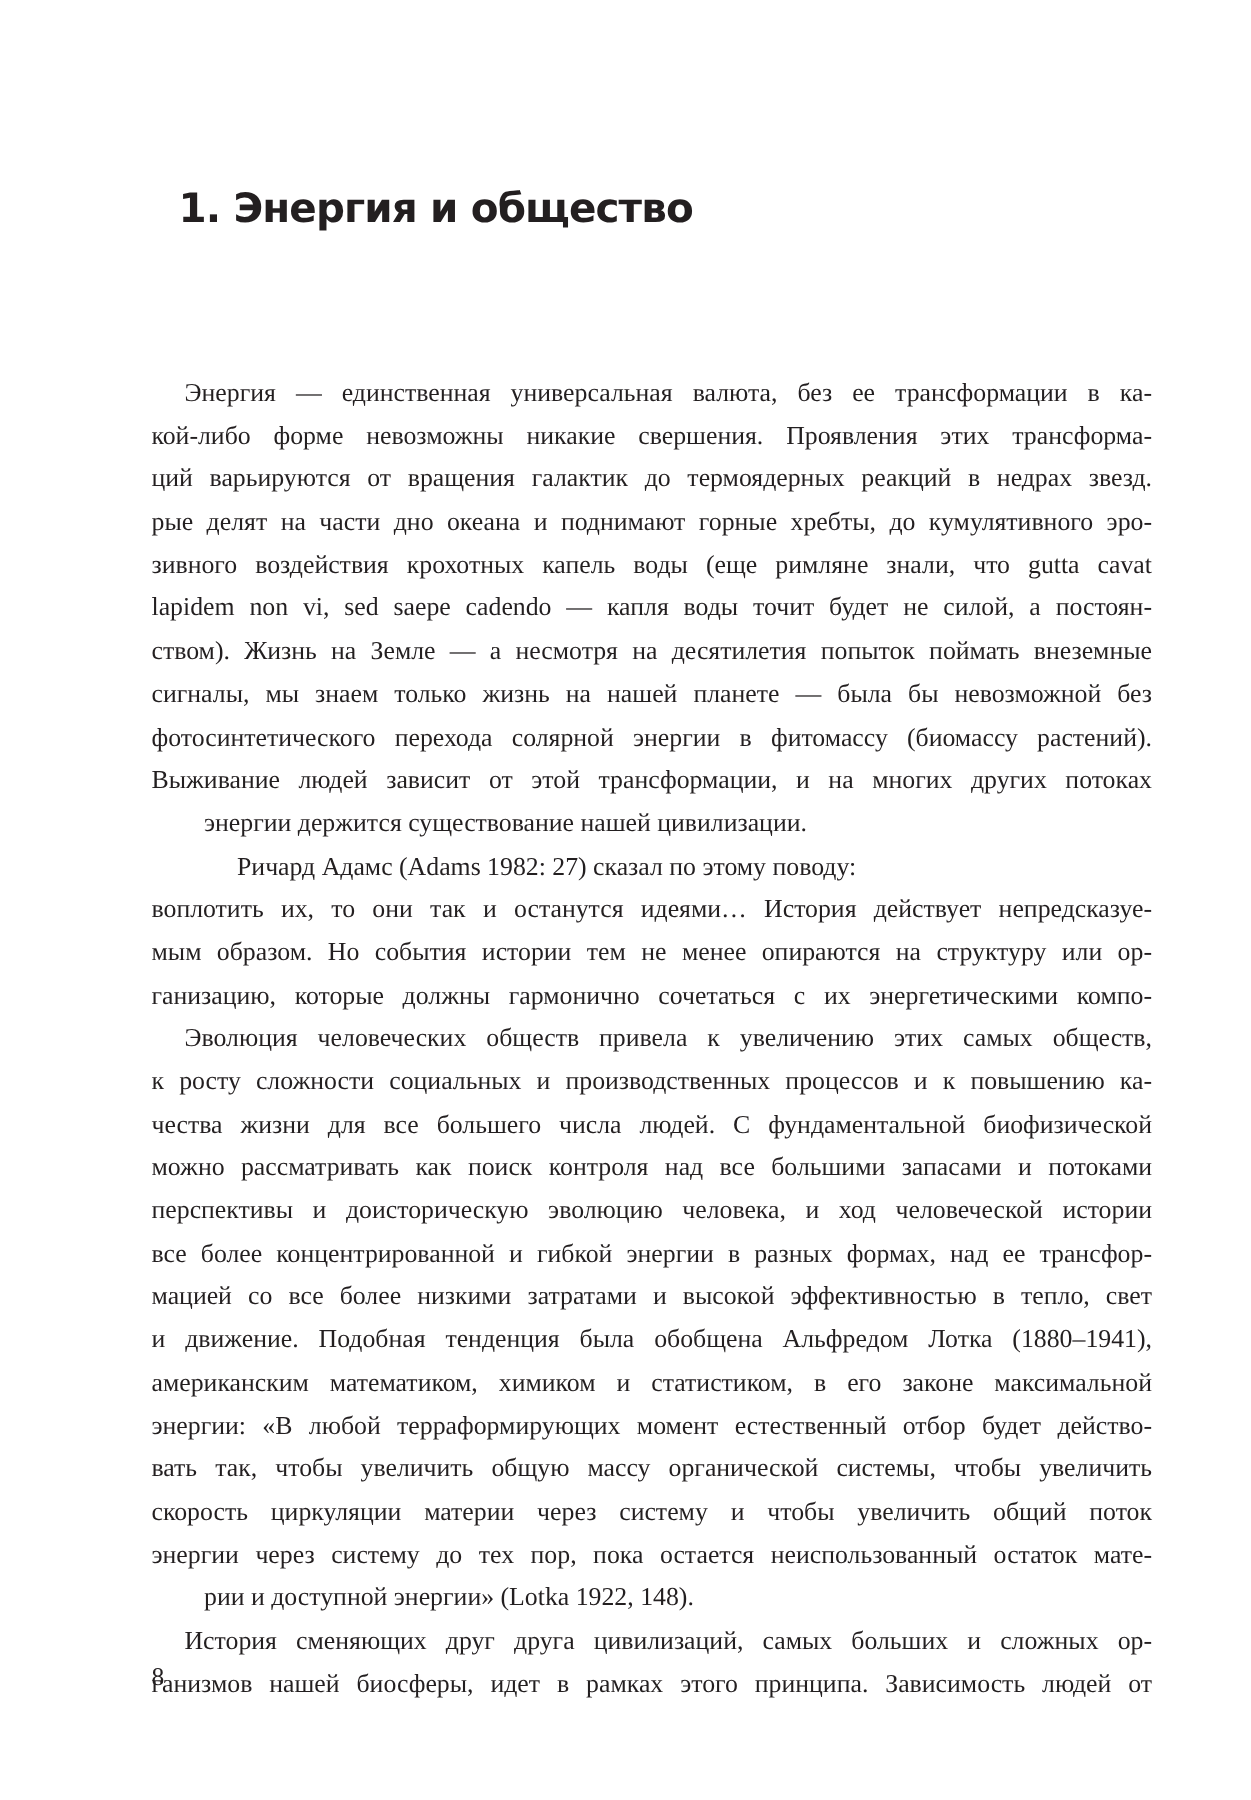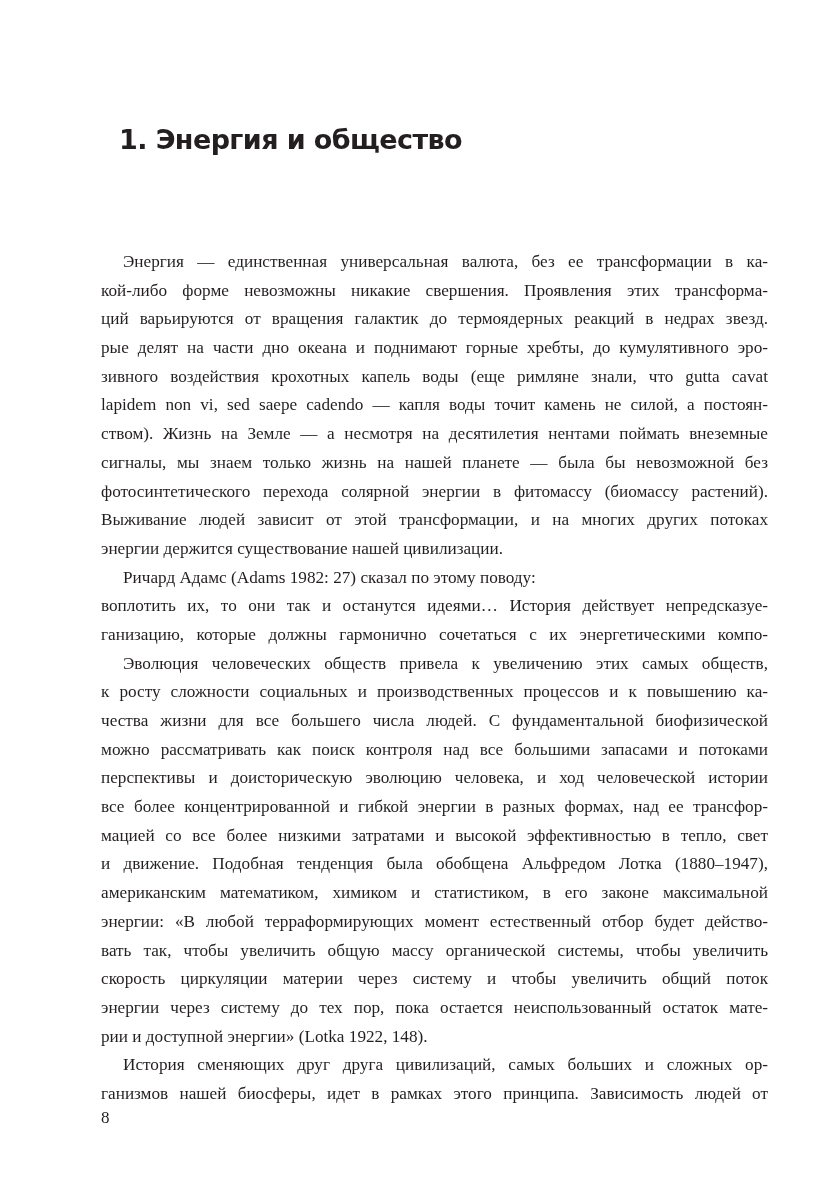--- a/index.html
+++ b/index.html
@@ -11,62 +11,63 @@
     font-size: 27px; color: #231f20; letter-spacing: -0.6px; margin: 0;
   }
   .body-text {
     position: absolute; left: 101px; top: 248px; width: 667px;
     font-family: "Liberation Serif", serif; font-size: 17.2px; color: #231f20;
   }
   .line {
     display: block; height: 28.7px; line-height: 28.7px; white-space: nowrap;
     text-align: justify; text-align-last: justify;
   }
-  .line.last { text-align-last: left; }
+  .line.last { text-align-last: left; margin-left: 35px; }
   .line.indent { padding-left: 22px; }
   .page-number {
     position: absolute; left: 101px; top: 1108px;
     font-family: "Liberation Serif", serif; font-size: 17px; color: #231f20;
   }
 </style>
 </head>
 <body>
 
 <div class="page">
   <h1 class="chapter-title">1. Энергия и общество</h1>
   <div class="body-text" id="body-text">
       <div>
         <span class="line indent">Энергия — единственная универсальная валюта, без ее трансформации в ка-</span>
         <span class="line">кой-либо форме невозможны никакие свершения. Проявления этих трансформа-</span>
         <span class="line">ций варьируются от вращения галактик до термоядерных реакций в недрах звезд.</span>
         <span class="line">рые делят на части дно океана и поднимают горные хребты, до кумулятивного эро-</span>
         <span class="line">зивного воздействия крохотных капель воды (еще римляне знали, что gutta cavat</span>
-        <span class="line">lapidem non vi, sed saepe cadendo — капля воды точит камень не силой, а постоян-</span>
-        <span class="line">ством). Жизнь на Земле — а несмотря на десятилетия нентами поймать внеземные</span>
+        <span class="line">lapidem non vi, sed saepe cadendo — капля воды точит будет не силой, а постоян-</span>
+        <span class="line">ством). Жизнь на Земле — а несмотря на десятилетия попыток поймать внеземные</span>
         <span class="line">сигналы, мы знаем только жизнь на нашей планете — была бы невозможной без</span>
         <span class="line">фотосинтетического перехода солярной энергии в фитомассу (биомассу растений).</span>
         <span class="line">Выживание людей зависит от этой трансформации, и на многих других потоках</span>
         <span class="line last">энергии держится существование нашей цивилизации.</span>
       </div>
       <div>
         <span class="line indent last">Ричард Адамс (Adams 1982: 27) сказал по этому поводу:</span>
       </div>
       <div>
         <span class="line">воплотить их, то они так и останутся идеями… История действует непредсказуе-</span>
+        <span class="line">мым образом. Но события истории тем не менее опираются на структуру или ор-</span>
         <span class="line">ганизацию, которые должны гармонично сочетаться с их энергетическими компо-</span>
       </div>
       <div>
         <span class="line indent">Эволюция человеческих обществ привела к увеличению этих самых обществ,</span>
         <span class="line">к росту сложности социальных и производственных процессов и к повышению ка-</span>
         <span class="line">чества жизни для все большего числа людей. С фундаментальной биофизической</span>
         <span class="line">можно рассматривать как поиск контроля над все большими запасами и потоками</span>
         <span class="line">перспективы и доисторическую эволюцию человека, и ход человеческой истории</span>
         <span class="line">все более концентрированной и гибкой энергии в разных формах, над ее трансфор-</span>
         <span class="line">мацией со все более низкими затратами и высокой эффективностью в тепло, свет</span>
-        <span class="line">и движение. Подобная тенденция была обобщена Альфредом Лотка (1880–1947),</span>
+        <span class="line">и движение. Подобная тенденция была обобщена Альфредом Лотка (1880–1941),</span>
         <span class="line">американским математиком, химиком и статистиком, в его законе максимальной</span>
         <span class="line">энергии: «В любой терраформирующих момент естественный отбор будет действо-</span>
         <span class="line">вать так, чтобы увеличить общую массу органической системы, чтобы увеличить</span>
         <span class="line">скорость циркуляции материи через систему и чтобы увеличить общий поток</span>
         <span class="line">энергии через систему до тех пор, пока остается неиспользованный остаток мате-</span>
         <span class="line last">рии и доступной энергии» (Lotka 1922, 148).</span>
       </div>
       <div>
         <span class="line indent">История сменяющих друг друга цивилизаций, самых больших и сложных ор-</span>
         <span class="line">ганизмов нашей биосферы, идет в рамках этого принципа. Зависимость людей от</span>

